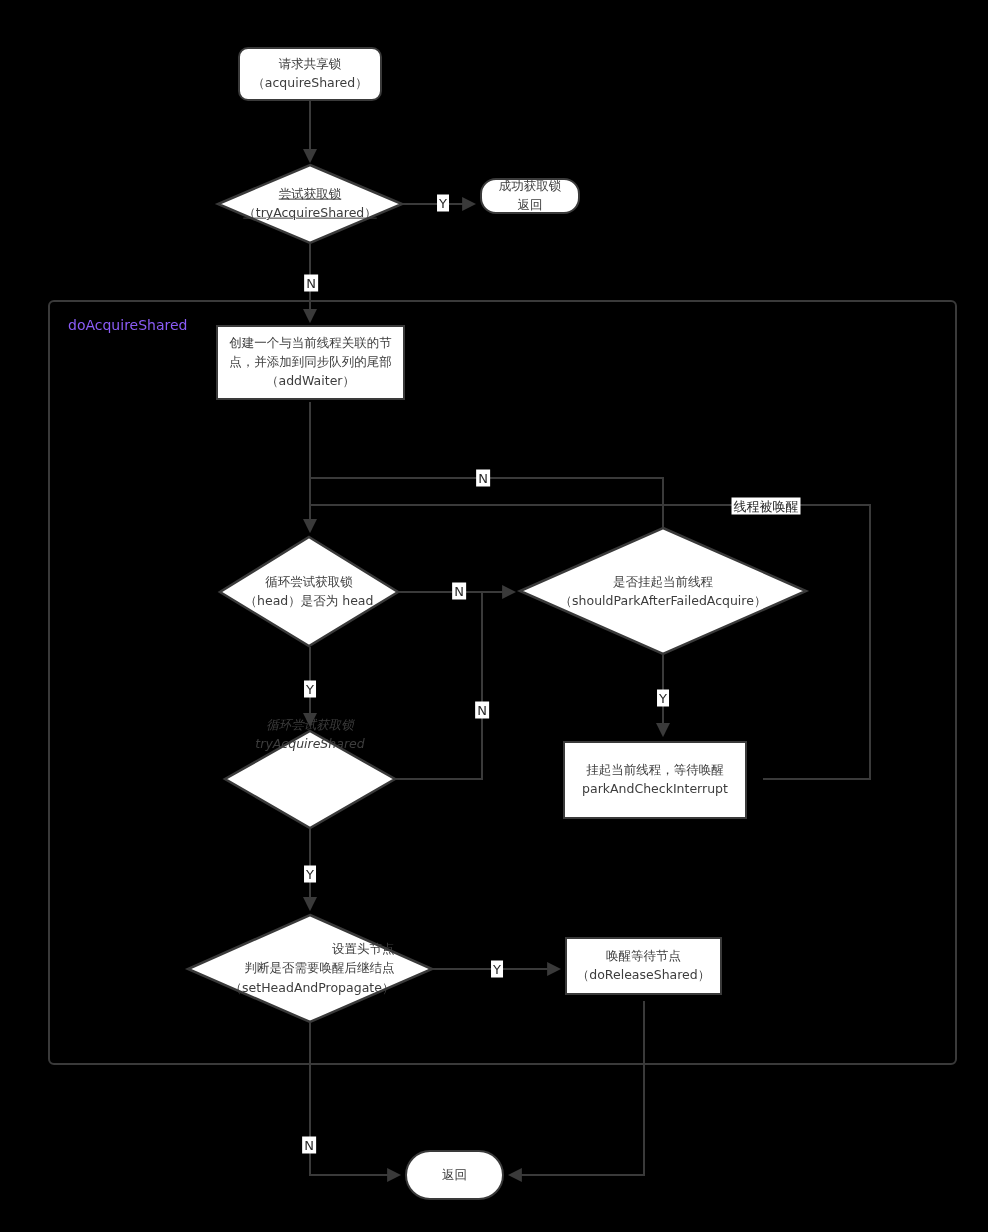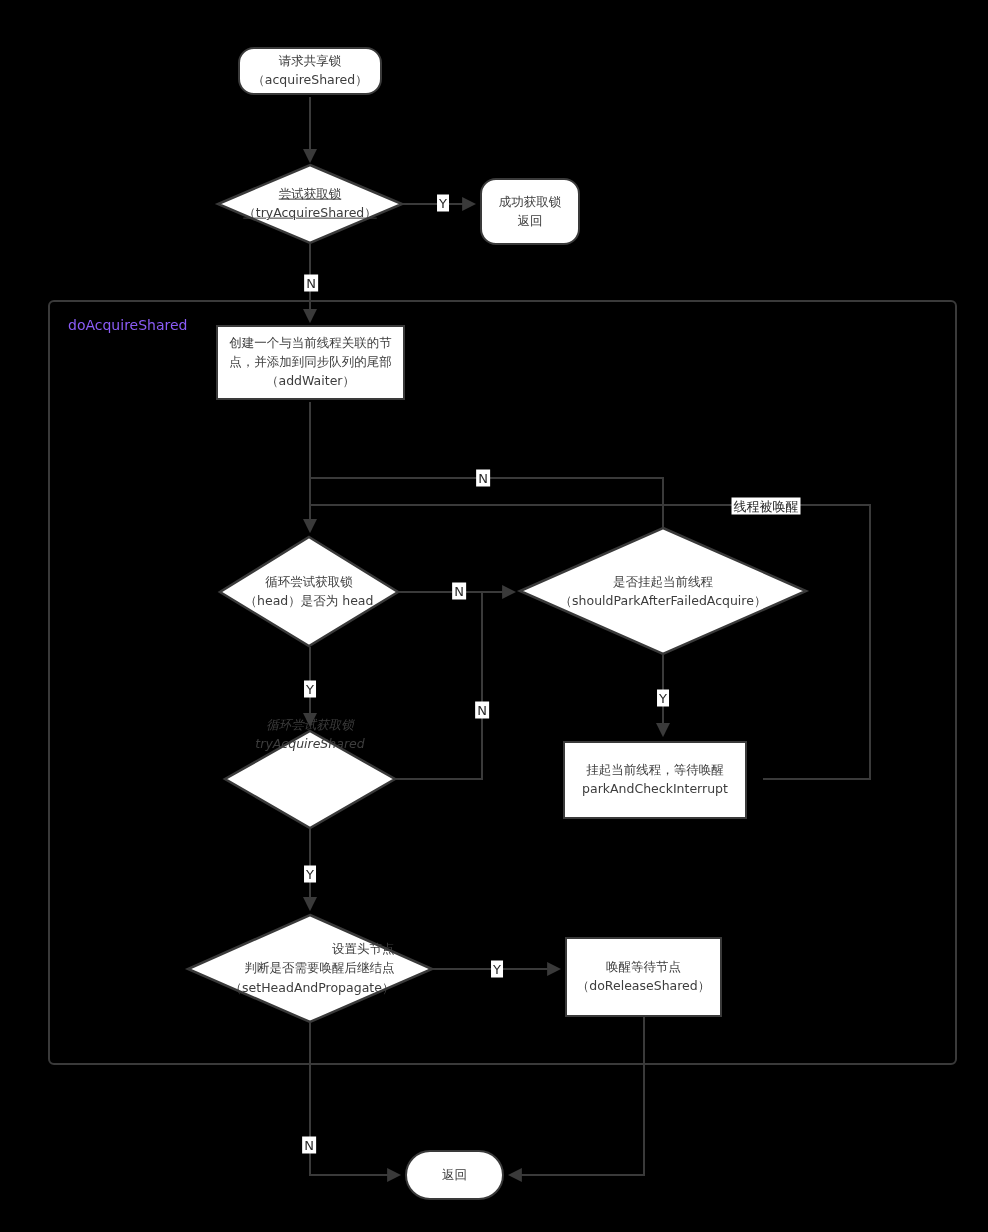--- a/index.html
+++ b/index.html
@@ -23,25 +23,25 @@
     color:#8b5cf6; font-size:14px; z-index:3;
   }
 
   .node {
     position:absolute; box-sizing:border-box;
     background:#ffffff; border:2px solid #3a3a3a;
     color:#3d3d3d; font-size:12.5px; line-height:1.5; text-align:center;
     display:flex; flex-direction:column; align-items:center; justify-content:center;
     z-index:3; white-space:nowrap;
   }
-  .node-start   { left:238px; top:47px;  width:144px; height:48px; border-radius:16px; }
-  .node-success { left:480px; top:178px; width:100px; height:67px; border-radius:16px; }
+  .node-start   { left:238px; top:47px;  width:144px; height:54px; border-radius:10px; }
+  .node-success { left:480px; top:178px; width:100px; height:36px; border-radius:16px; }
   .node-addwaiter { left:216px; top:325px; width:189px; height:75px; }
   .node-park    { left:563px; top:741px; width:184px; height:78px; }
-  .node-release { left:565px; top:937px; width:157px; height:80px; }
+  .node-release { left:565px; top:937px; width:157px; height:58px; }
   .node-return  { left:405px; top:1150px; width:99px; height:50px; border-radius:25px; }
 
   .diamond-text {
     position:absolute; transform:translate(-50%,-50%);
     color:#3d3d3d; font-size:12.5px; line-height:1.55; text-align:center;
     z-index:3; white-space:nowrap;
   }
   .dt1 { left:310px; top:203px;text-decoration:underline; }
   .dt2 { left:309px; top:591px; }
   .dt3 { left:663px; top:591px; }

